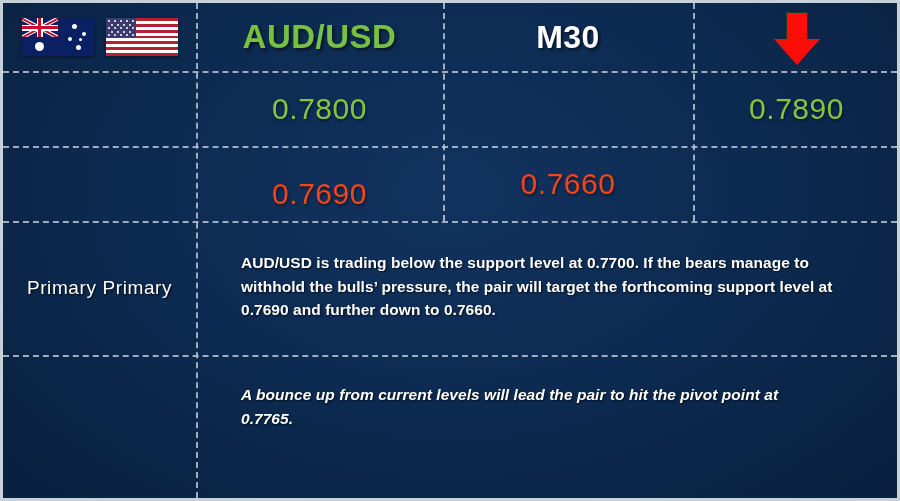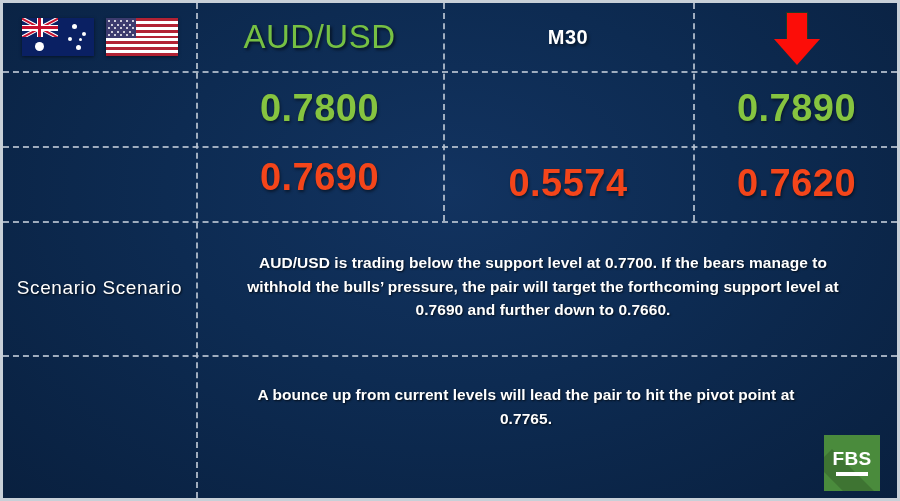--- a/index.html
+++ b/index.html
@@ -56,36 +56,36 @@
     font-weight: 400;
     letter-spacing: .6px;
     text-shadow: 1px 1px 2px rgba(0,0,0,.75);
     line-height: 1.25;
   }
 
   
   .pair-name {
     color: #76c043;
     font-size: 33px;
-    font-weight: normal;
-    letter-spacing: .5px;
-    text-shadow: 2px 2px 3px rgba(0,0,0,.55);
-  }
-  .timeframe {
-    color: #ffffff;
-    font-size: 20px;
     font-weight: bold;
     letter-spacing: .5px;
     text-shadow: 2px 2px 3px rgba(0,0,0,.55);
   }
+  .timeframe {
+    color: #ffffff;
+    font-size: 32px;
+    font-weight: bold;
+    letter-spacing: .5px;
+    text-shadow: 2px 2px 3px rgba(0,0,0,.55);
+  }
 
   
   .price {
-    font-size: 38px;
-    font-weight: 700;
+    font-size: 30px;
+    font-weight: 400;
     letter-spacing: .5px;
     text-shadow: 1px 2px 3px rgba(0,0,0,.45);
   }
   .price.res { color: #86c440; }
   .price.sup { color: #f4451a; }
 
   
   .flags {
     display: flex;
     align-items: center;
@@ -196,21 +196,21 @@
 
   
   .scenario-text {
     position: absolute;
     color: #ffffff;
     font-size: 15.5px;
     font-weight: bold;
     line-height: 1.52;
     letter-spacing: .05px;
     text-shadow: 1px 1px 2px rgba(0,0,0,.7);
-    text-align: center;
+    text-align: left;
   }
 
   
   .fbs-logo {
     position: absolute;
     width: 56px;
     height: 56px;
     background: #4a8b3c;
     overflow: hidden;
   }
@@ -329,36 +329,28 @@
     </div>
   </div>
 
   <div class="cell" style="left:193px; top:68px; width:247px; height:75px;">
     <span class="price res">0.7800</span>
   </div>
   <div class="cell" style="left:690px; top:68px; width:207px; height:75px;text-align:center;">
     <span class="price res">0.7890</span>
   </div>
 
-  <div class="cell" style="left:193px; top:137px; width:247px; height:75px;">
+  <div class="cell" style="left:193px; top:153px; width:247px; height:75px;">
     <span class="price sup">0.7690</span>
   </div>
   <div class="cell" style="left:440px; top:143px; width:250px; height:75px;">
-    <span class="price sup">0.5574</span>
-  </div>
-  <div class="cell" style="left:690px; top:143px; width:207px; height:75px;">
-    <span class="price sup">0.7620</span>
+    <span class="price sup">0.7660</span>
   </div>
 
   <div class="cell" style="left:0; top:218px; width:193px; height:134px;">
-    <span class="row-label">Scenario Scenario</span>
+    <span class="row-label">Primary Primary</span>
   </div>
   <div class="scenario-text" style="left:238px; top:248px; width:604px;">AUD/USD is trading below the support level at 0.7700. If the bears manage to withhold the bulls’ pressure, the pair will target the forthcoming support level at 0.7690 and further down to 0.7660.</div>
 
-  <div class="scenario-text" style="left:238px; top:380px; width:570px;">A bounce up from current levels will lead the pair to hit the pivot point at 0.7765.</div>
-
-  <div class="fbs-logo" style="left:821px; top:432px;">
-    <div class="shadow"></div>
-    <div class="fbs-text">FBS</div>
-    <div class="fbs-bar"></div>
-  </div>
+  <div class="scenario-text" style="left:238px; top:380px; width:570px;font-style:italic;">A bounce up from current levels will lead the pair to hit the pivot point at 0.7765.</div>
+
 
 </div>
 
 </body></html>

